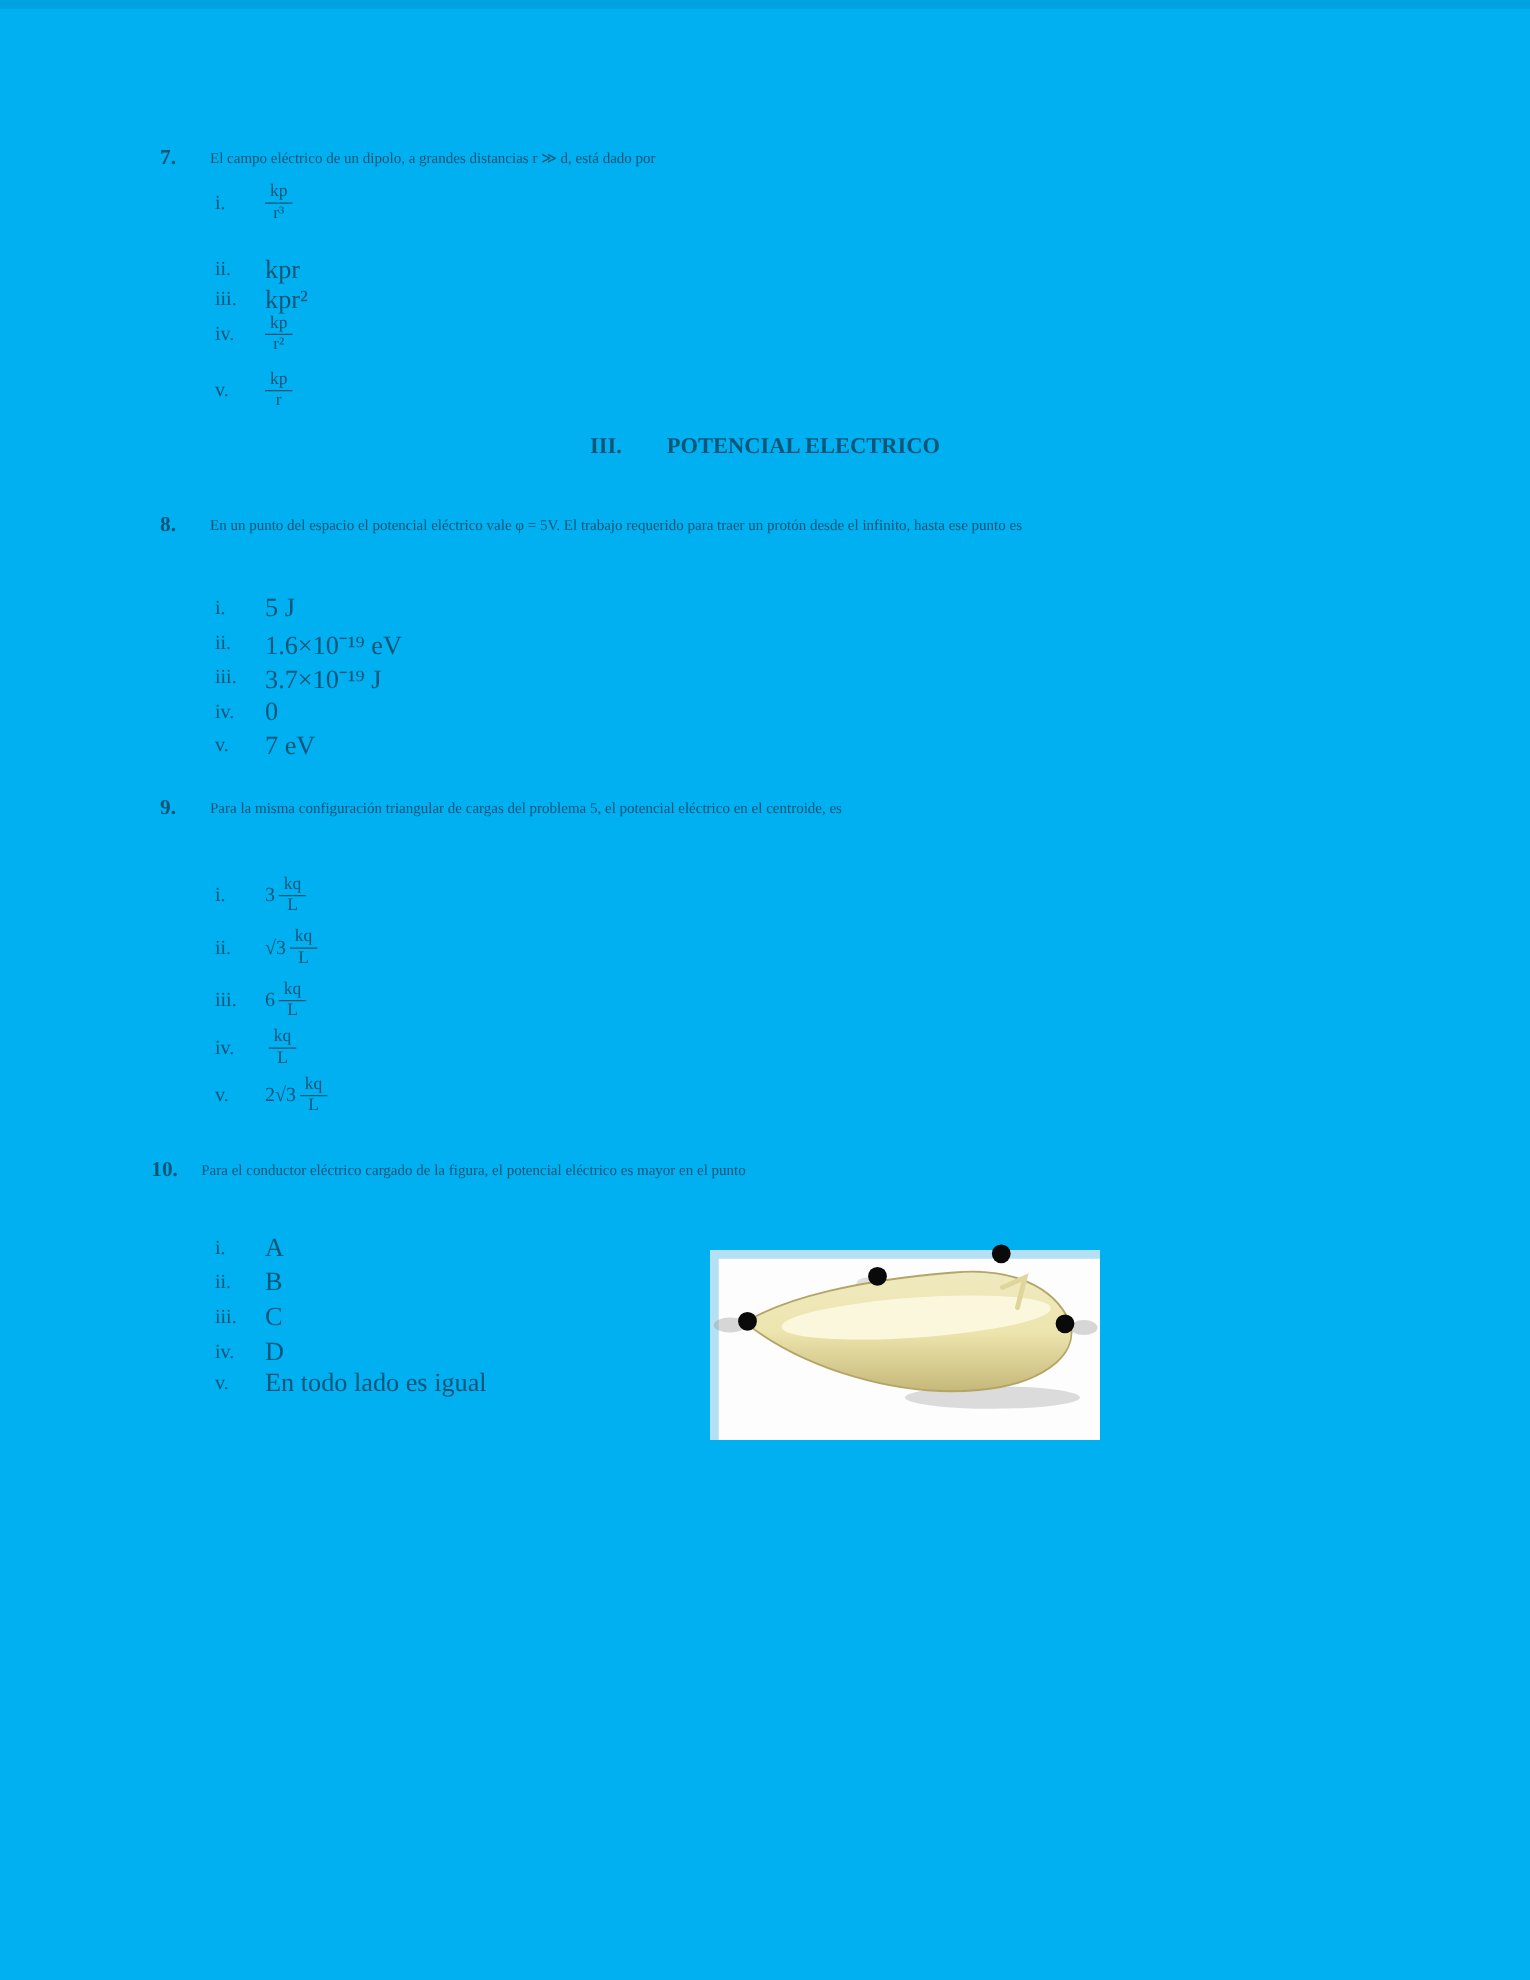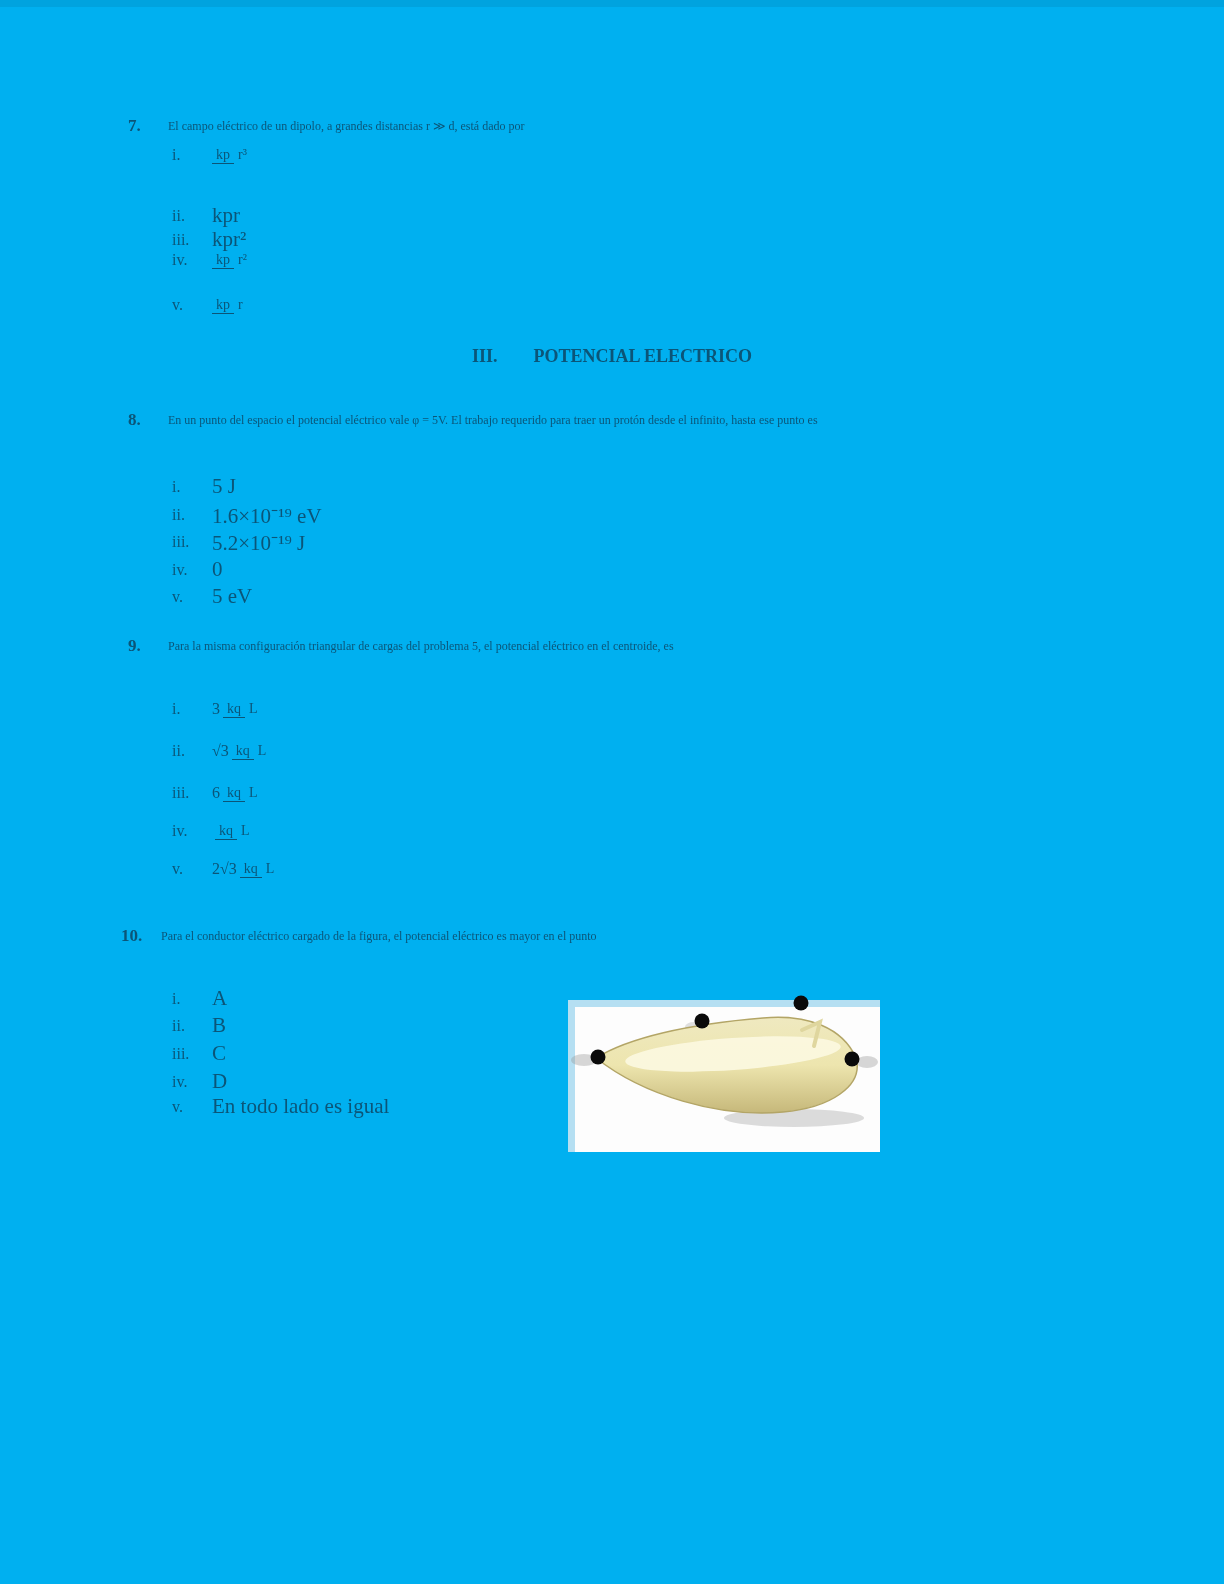--- a/index.html
+++ b/index.html
@@ -13,21 +13,21 @@
   }
   .topstrip{position:absolute;top:0;left:0;width:1224px;height:7px;background:#00A3DF;}
   .qrow{position:absolute;display:flex;align-items:flex-start;}
   .qnum{font-weight:bold;font-size:17px;width:40px;flex:0 0 40px;}
   .qnum10{width:40px;flex:0 0 40px;}
   .qtext{font-size:12px;line-height:21px;}
   .opt{position:absolute;display:flex;align-items:center;}
   .optlabel{display:inline-block;width:40px;flex:0 0 40px;font-size:16px;}
   .optval{font-size:21px;}
   .prefix{font-size:16px;margin-right:3px;}
-  .frac{display:inline-flex;flex-direction:row;align-items:center;font-size:14px;line-height:16px;}
+  .frac{display:inline-flex;flex-direction:column;align-items:center;font-size:14px;line-height:16px;}
   .fnum{padding:0 4px;border-bottom:1.5px solid #0B5578;}
   .fden{padding:0 4px;}
   .sectionrow{
     position:absolute;top:346px;left:0;width:1224px;
     display:flex;justify-content:center;gap:36px;
     font-weight:bold;font-size:18px;
   }
   .figurebox{position:absolute;left:568px;top:1000px;width:312px;height:152px;}
   .figurebox svg{overflow:visible;display:block;}
 </style>
@@ -85,29 +85,29 @@
   <div class="opt" style="top:474px;left:172px;">
     <span class="optlabel">i.</span>
     <span class="optval">5 J</span>
   </div>
   <div class="opt" style="top:501px;left:172px;">
     <span class="optlabel">ii.</span>
     <span class="optval">1.6×10⁻¹⁹ eV</span>
   </div>
   <div class="opt" style="top:528px;left:172px;">
     <span class="optlabel">iii.</span>
-    <span class="optval">5.2×10⁻¹⁹ J</span>
+    <span class="optval">3.7×10⁻¹⁹ J</span>
   </div>
   <div class="opt" style="top:557px;left:172px;">
     <span class="optlabel">iv.</span>
     <span class="optval">0</span>
   </div>
   <div class="opt" style="top:584px;left:172px;">
     <span class="optlabel">v.</span>
-    <span class="optval">5 eV</span>
+    <span class="optval">7 eV</span>
   </div>
 
   <div class="qrow" style="top:636px;left:128px;width:965px;">
     <span class="qnum">9.</span>
     <span class="qtext" style="width:920px;">Para la misma configuración triangular de cargas del problema 5, el potencial eléctrico en el centroide, es</span>
   </div>
 
   <div class="opt" style="top:700px;left:172px;">
     <span class="optlabel">i.</span>
     <span class="prefix">3</span>

